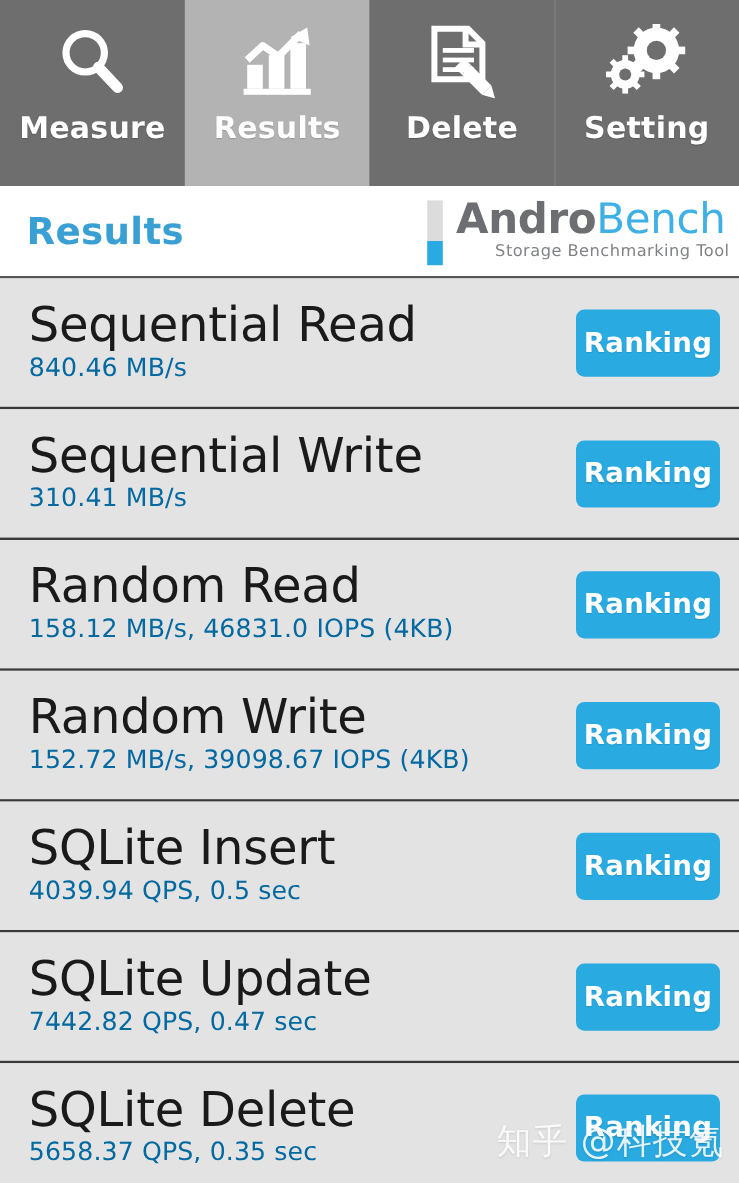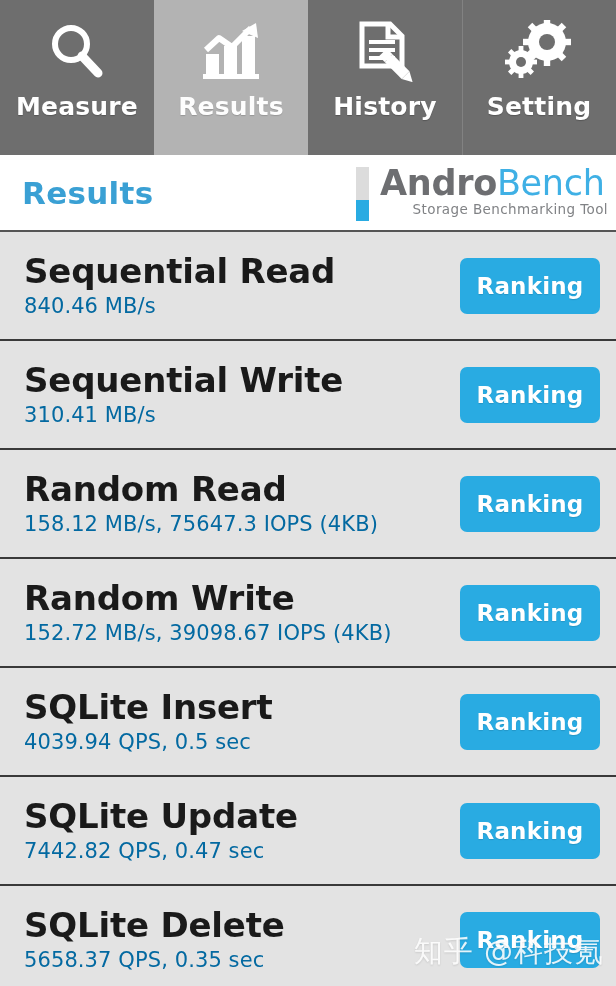--- a/index.html
+++ b/index.html
@@ -120,37 +120,37 @@
     padding-left: 24px;
     padding-right: 16px;
     cursor: pointer;
   }
   .result-texts {
     flex: 1 1 auto;
     min-width: 0;
   }
   .result-title {
     color: #1a1a1a;
-    font-size: 34px;
+    font-size: 40px;
     line-height: 38px;
-    font-weight: bold;
+    font-weight: normal;
     letter-spacing: -0.2px;
     white-space: nowrap;
   }
   .result-value {
     color: #0369a1;
     font-size: 21px;
     line-height: 28px;
     margin-top: 2px;
     letter-spacing: 0.1px;
     white-space: nowrap;
   }
   .ranking-btn {
     flex: 0 0 auto;
-    width: 140px;
+    width: 120px;
     height: 56px;
     border: none;
     border-radius: 7px;
     background: #29abe2;
     color: #ffffff;
     font-family: "DejaVu Sans", "Liberation Sans", sans-serif;
     font-size: 23px;
     font-weight: bold;
     letter-spacing: 0.2px;
     cursor: pointer;
@@ -211,21 +211,21 @@
           <rect x="15" y="20" width="26" height="4" fill="#ffffff"></rect>
           <rect x="15" y="28" width="26" height="4" fill="#ffffff"></rect>
           <rect x="15" y="36" width="26" height="4" fill="#ffffff"></rect>
           <g transform="rotate(-45 42 42)">
             <rect x="34" y="34" width="11" height="24" fill="#ffffff"></rect>
             <rect x="34" y="26" width="11" height="8" fill="#ffffff"></rect>
             <polygon points="34,58 45,58 39.5,68" fill="#ffffff"></polygon>
           </g>
         </svg>
       </span>
-      <span class="tab-label">History</span>
+      <span class="tab-label">Delete</span>
     </div>
 
     <div class="tab">
       <span class="tab-icon">
         <svg width="68" height="62" viewBox="0 0 68 62">
           <g fill="#ffffff">
             <g transform="translate(42,22)">
               <circle r="19" fill="#ffffff"></circle>
               <g>
                 <rect x="-3.2" y="-24" width="6.4" height="7"></rect>
@@ -286,21 +286,21 @@
       <div class="result-texts">
         <div class="result-title">Sequential Write</div>
         <div class="result-value">310.41 MB/s</div>
       </div>
       <button class="ranking-btn">Ranking</button>
     </div>
 
     <div class="result-row">
       <div class="result-texts">
         <div class="result-title">Random Read</div>
-        <div class="result-value">158.12 MB/s, 75647.3 IOPS (4KB)</div>
+        <div class="result-value">158.12 MB/s, 46831.0 IOPS (4KB)</div>
       </div>
       <button class="ranking-btn">Ranking</button>
     </div>
 
     <div class="result-row">
       <div class="result-texts">
         <div class="result-title">Random Write</div>
         <div class="result-value">152.72 MB/s, 39098.67 IOPS (4KB)</div>
       </div>
       <button class="ranking-btn">Ranking</button>

